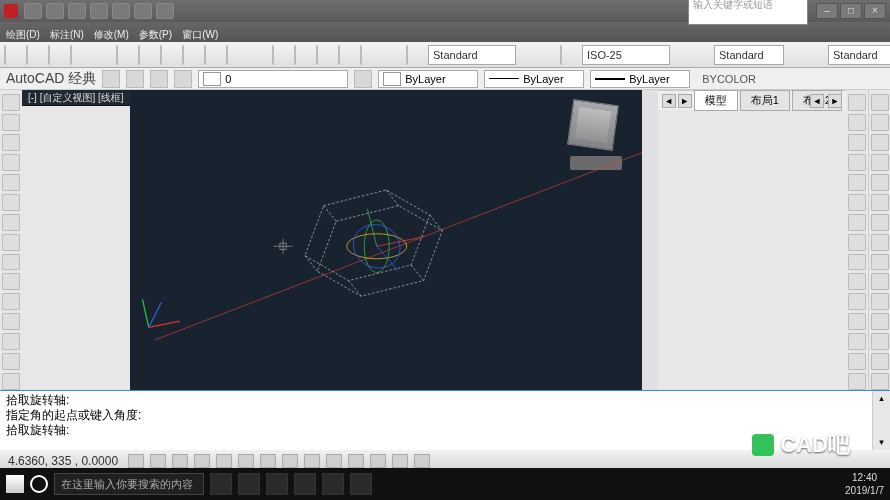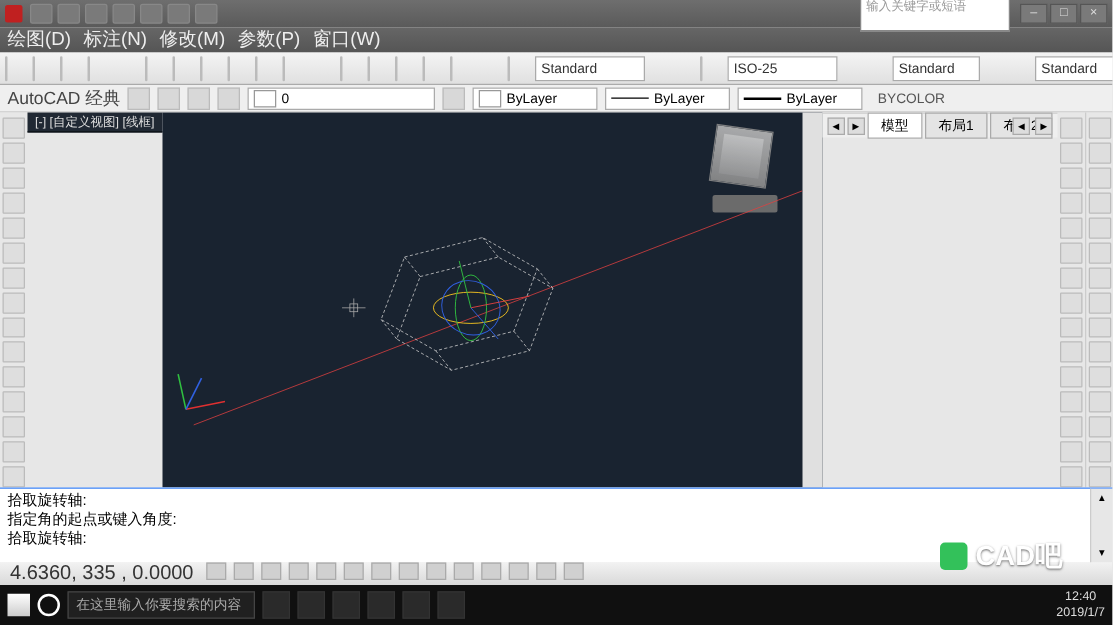--- a/index.html
+++ b/index.html
@@ -19,21 +19,21 @@
   .titlebar .qat-btn { width: 18px; height: 16px; background: #7a7a7a; border: 1px solid #888; border-radius: 2px; }
   .titlebar .search-box {
     width: 120px; height: 28px; background: #fff; font-size: 10px;
     padding: 0 4px; color: #999; border: 1px solid #888;
   }
   .titlebar .win-btns { display: flex; gap: 2px; margin-left: 8px; }
   .titlebar .win-btn { width: 22px; height: 16px; background: #7a7a7a; border: 1px solid #555; text-align: center; line-height: 14px; font-size: 10px; }
 
   .menubar {
     height: 20px; background: linear-gradient(#666,#555);
-    display: flex; align-items: flex-start; padding: 0 6px; gap: 10px; color: #eee; font-size: 15px;
+    display: flex; align-items: flex-end; padding: 0 6px; gap: 10px; color: #eee; font-size: 10px;
   }
   .menubar span { cursor: default; }
 
   .ribbon {
     height: 26px; background: linear-gradient(#f4f4f4,#e0e0e0);
     display: flex; align-items: center; padding: 0 4px; gap: 20px;
     border-bottom: 1px solid #aaa;
   }
   .ribbon .ic { width: 20px; height: 20px; background: #dcdcdc; border: 1px solid #bbb; border-radius: 2px; }
   .ribbon .sep { width: 1px; height: 20px; background: #bbb; margin: 0 2px; }
@@ -116,21 +116,21 @@
   .cmdline .sidebar {
     position: absolute; right: 0; top: 0; bottom: 0; width: 18px;
     background: #e7e7e7; border-left: 1px solid #ccc;
     display:flex; flex-direction:column; justify-content:space-between; align-items:center;
   }
   .cmdline .sidebar div { font-size:9px; }
 
   .statusbar {
     position: absolute; left: 0; right: 0; bottom: 0;
     height: 18px; background: linear-gradient(#f2f2f2,#d9d9d9);
-    display: flex; align-items: flex-start; padding: 0 4px; gap: 6px; font-size: 16px; color: #333;
+    display: flex; align-items: flex-end; padding: 0 4px; gap: 6px; font-size: 12px; color: #333;
   }
   .statusbar .sb { width: 16px; height: 14px; background: #d0d0d0; border: 1px solid #aaa; }
   .statusbar .coord { padding: 0 4px; }
 
   .taskbar {
     position: absolute; left:0; right:0; bottom:0; height: 32px;
     background: #101010; display:flex; align-items:center; padding: 0 6px; gap: 6px;
     color:#ddd; font-size:11px;
   }
   .taskbar .start { width: 18px; height: 18px; background: linear-gradient(#fff,#ccc); }

